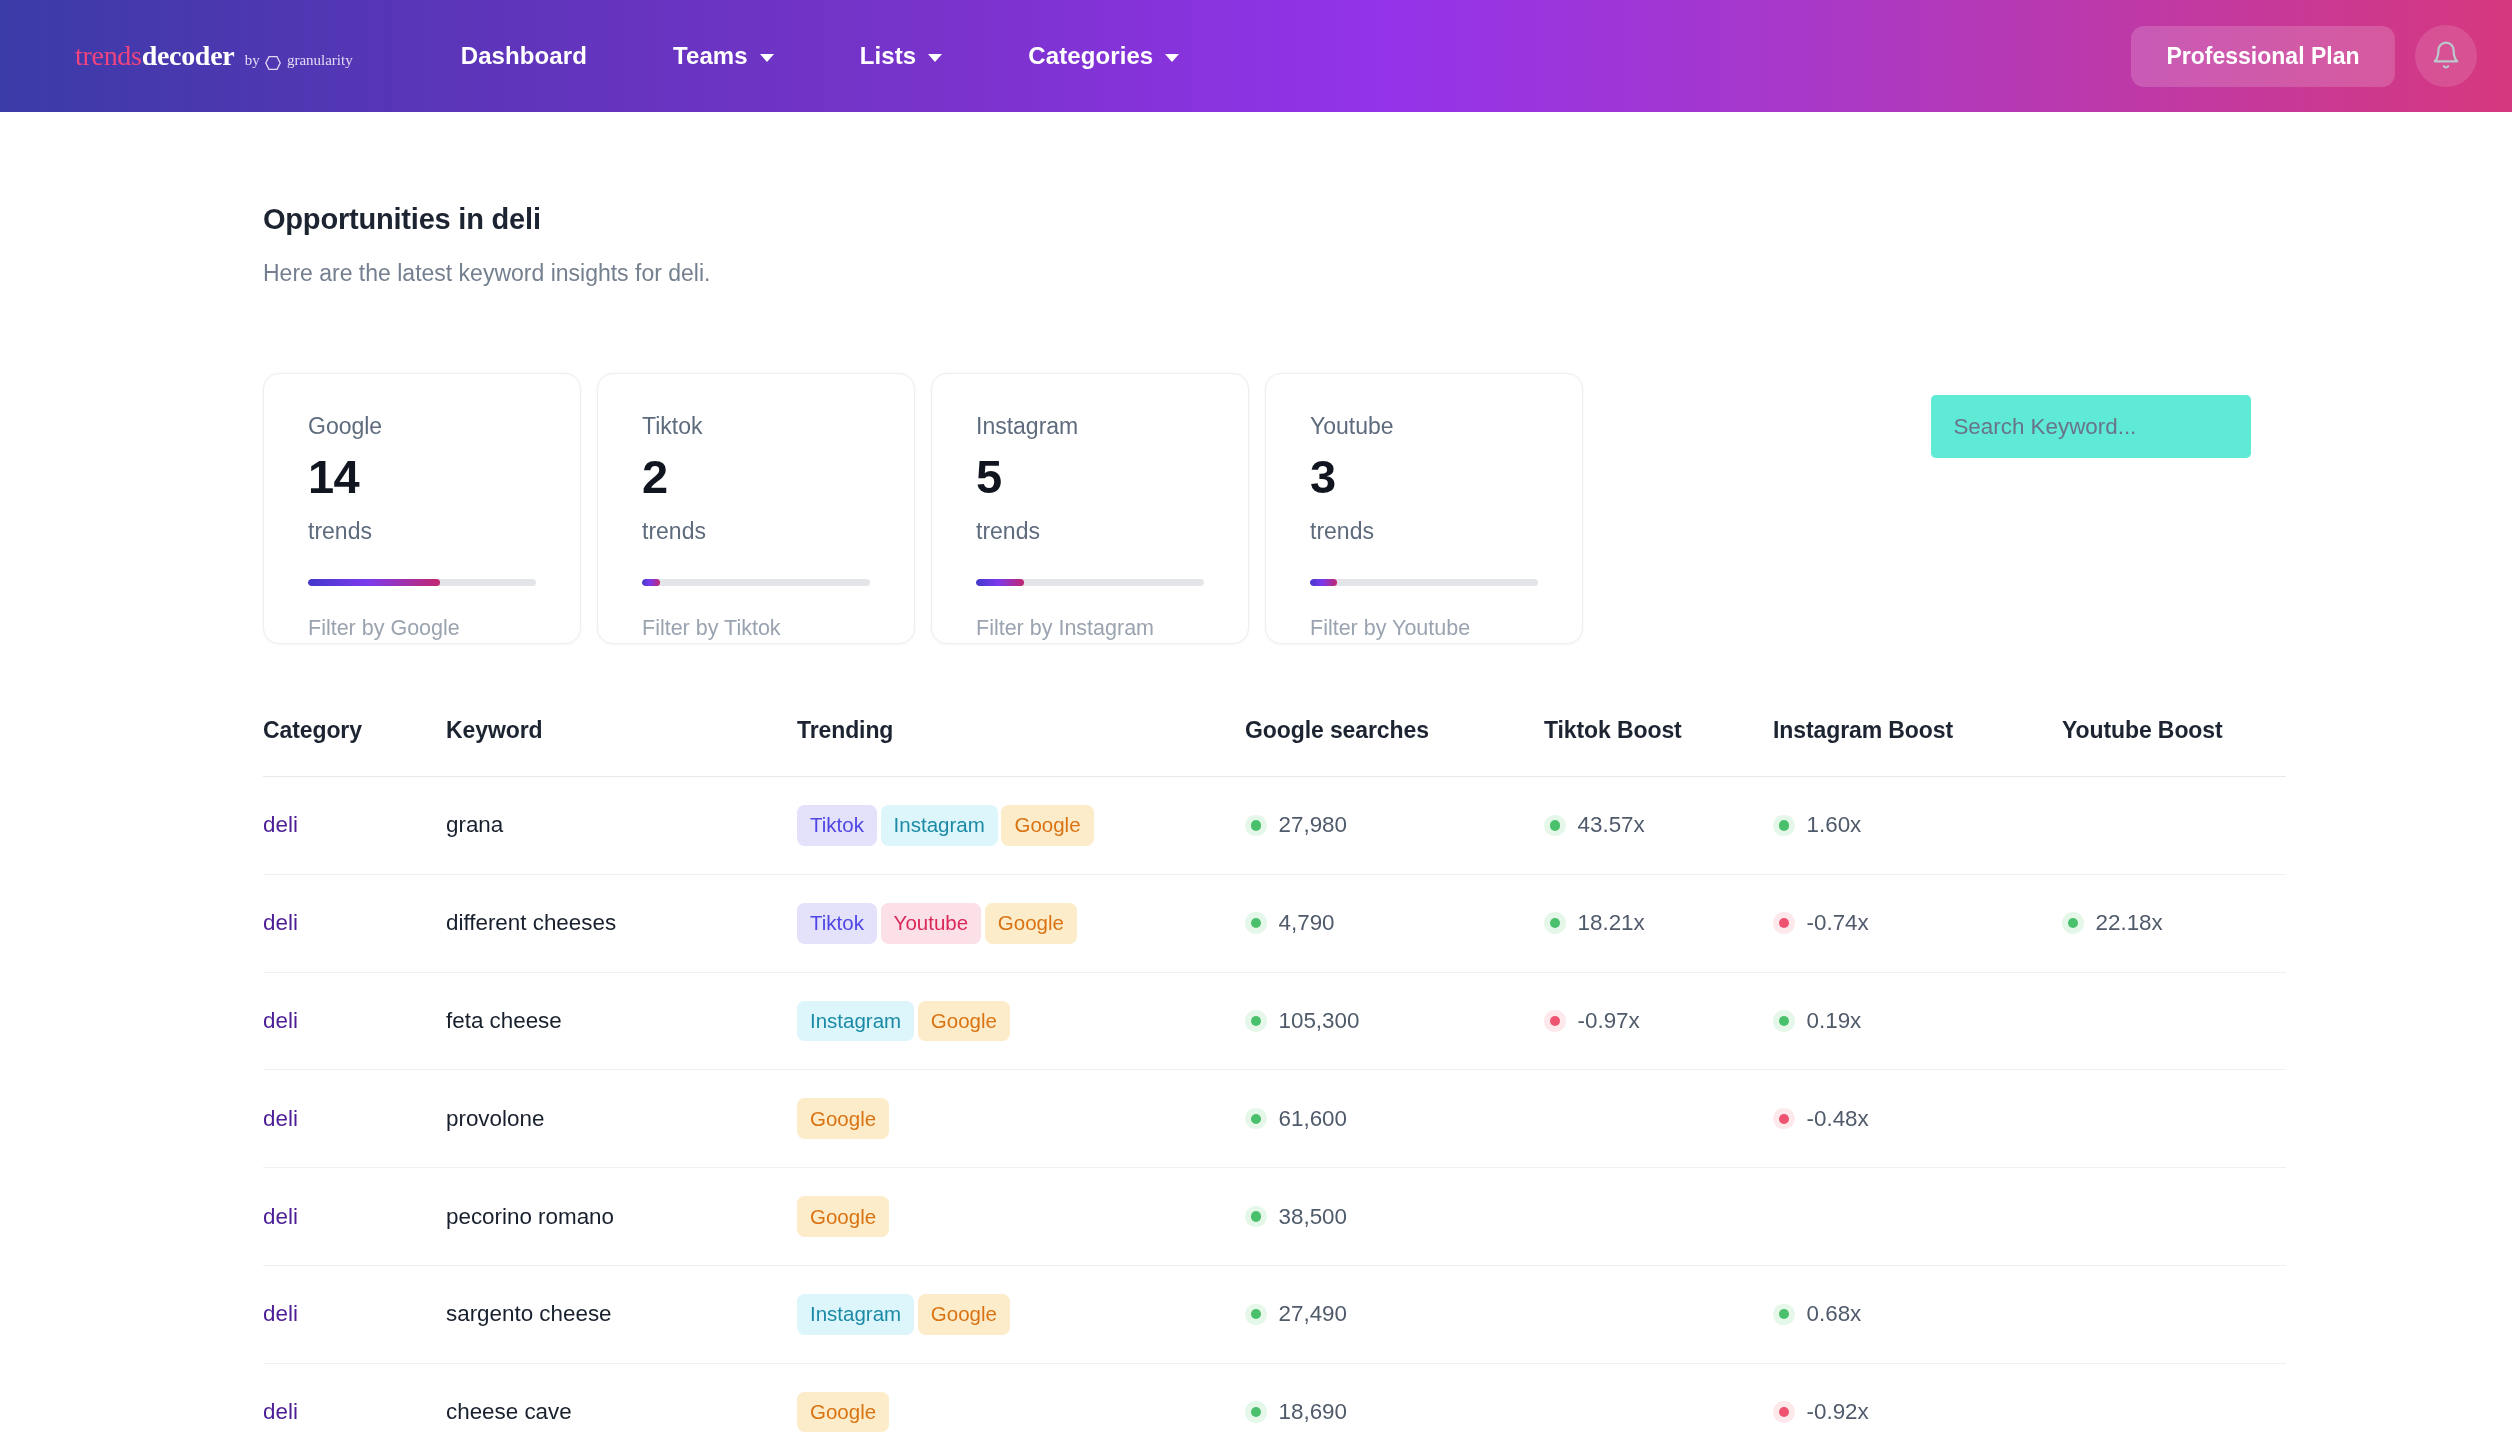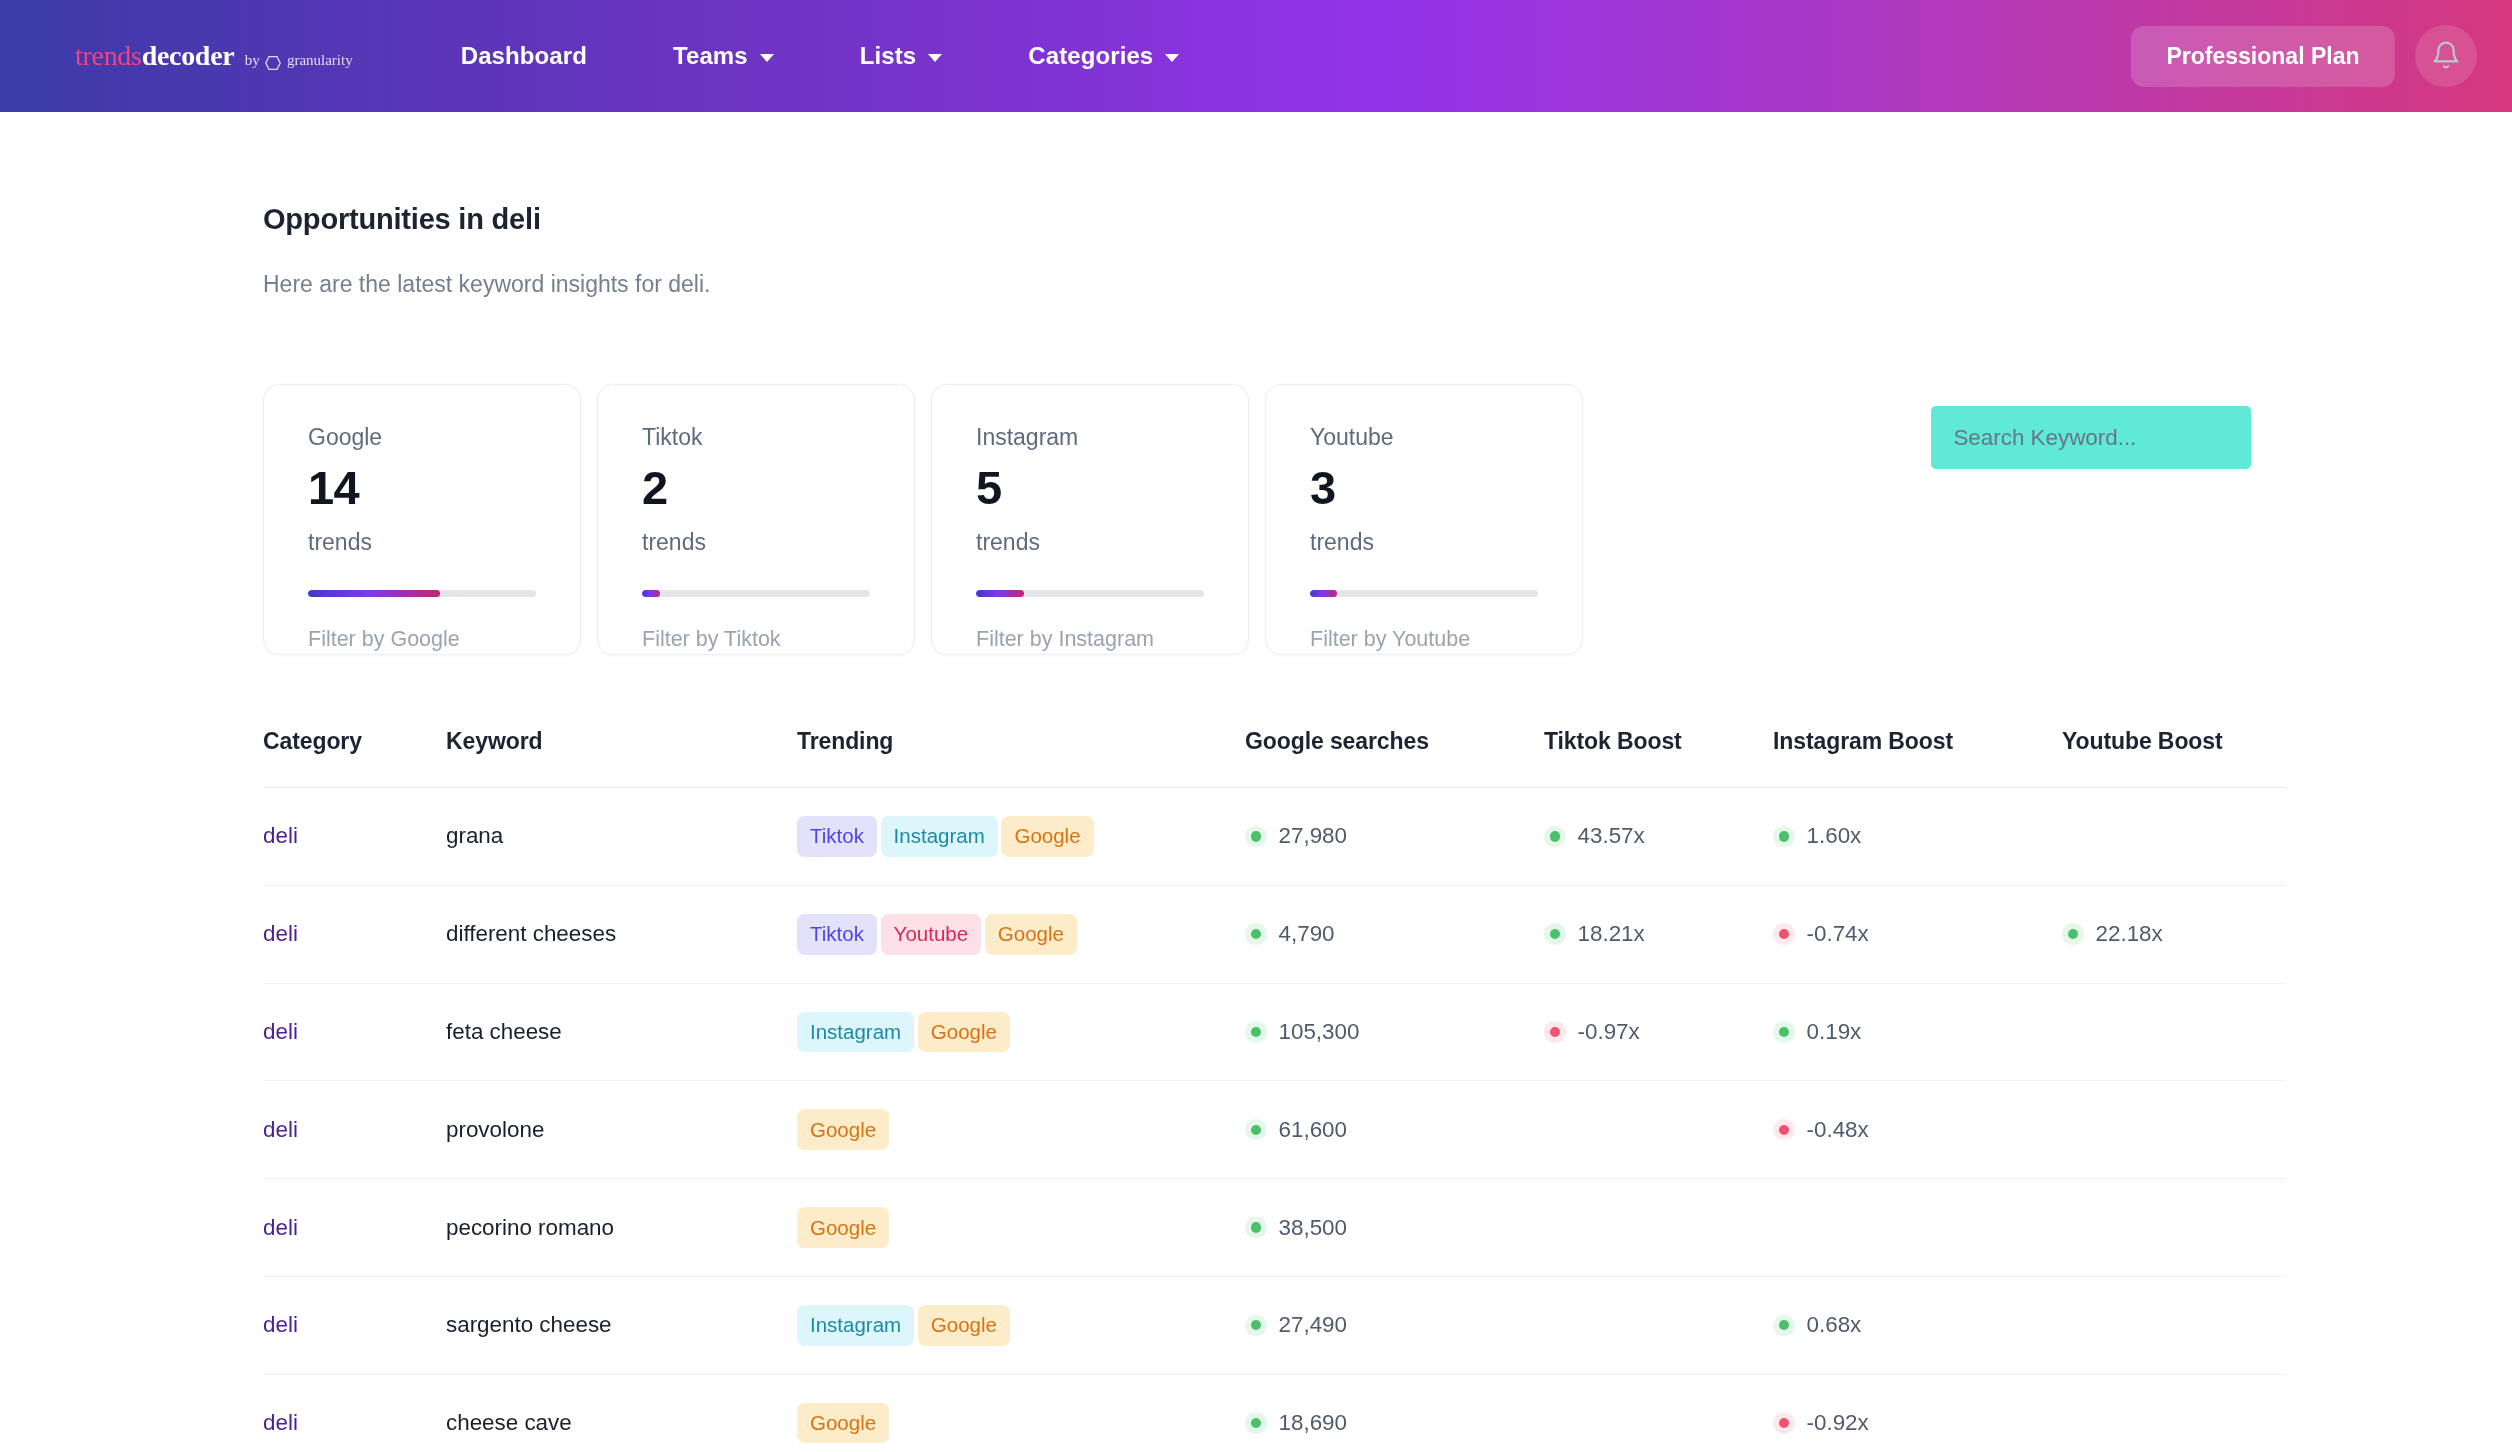--- a/index.html
+++ b/index.html
@@ -118,21 +118,21 @@
   .page-title {
     font-size: 29px;
     font-weight: 700;
     color: #1c2331;
     margin-top: 91px;
     letter-spacing: -0.2px;
   }
   .page-sub {
     font-size: 23px;
     color: #74808f;
-    margin-top: 35px;
+    margin-top: 24px;
     font-weight: 400;
   }
 
   
   .cards-row {
     display: flex;
     gap: 16px;
     margin-top: 86px;
     align-items: flex-start;
   }

